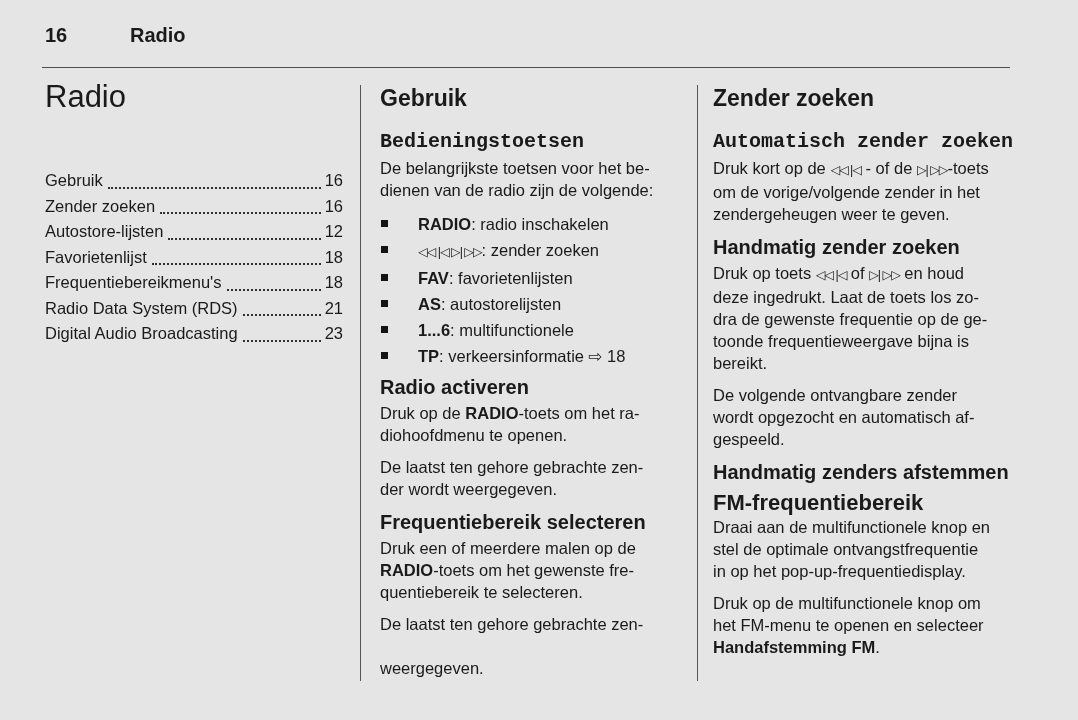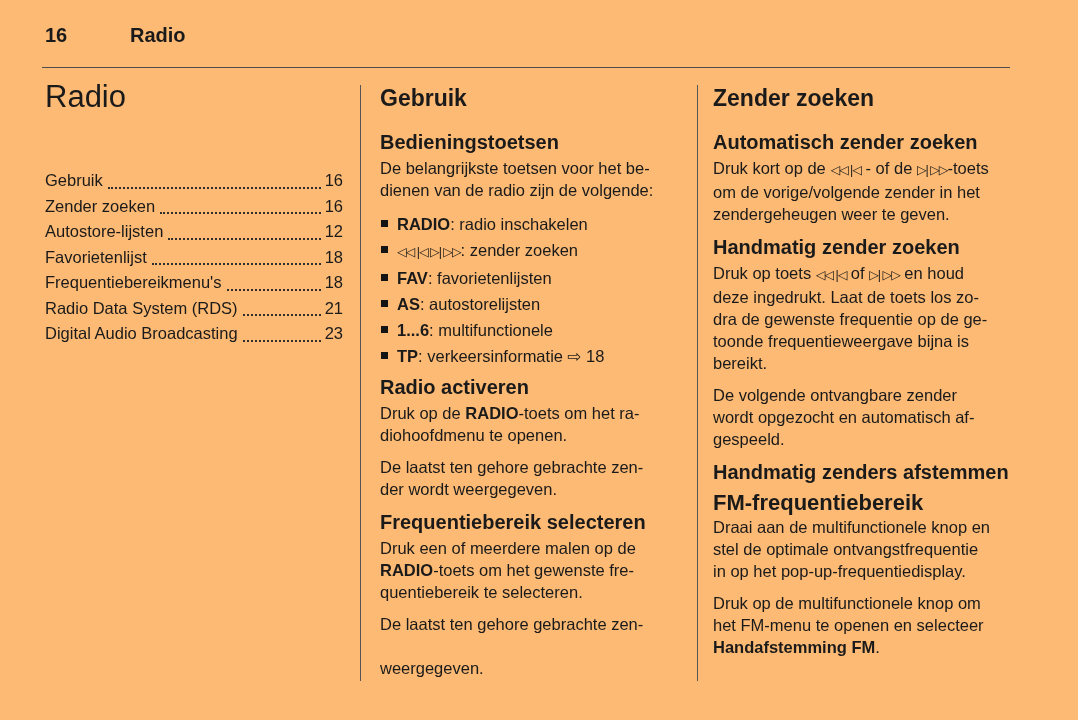--- a/index.html
+++ b/index.html
@@ -1,17 +1,17 @@
 <!DOCTYPE html>
 <html><head>
 <meta charset="utf-8">
 <style>
   html,body{margin:0;padding:0;background:#ffffff;}
   .page{
-    position:relative;width:1078px;height:720px;background:#fdba74;
+    position:relative;width:1078px;height:720px;background:#e5e5e5;
     font-family:"Liberation Sans","DejaVu Sans",sans-serif;color:#1a1a1a;
     overflow:hidden;
   }
   
   .hdr-num{position:absolute;left:45px;top:24px;font-size:20px;font-weight:bold;}
   .hdr-title{position:absolute;left:130px;top:24px;font-size:20px;font-weight:bold;}
   .hdr-rule{position:absolute;left:42px;top:67px;width:968px;height:1px;background:#4d4d4d;}
   
   .vdiv{position:absolute;top:85px;height:596px;width:1px;background:#555;}
   .vdiv1{left:360px;}
@@ -24,27 +24,27 @@
   
   .page-title{font-size:31px;font-weight:400;line-height:34px;margin:0;}
   .toc{margin-top:54px;}
   .toc-row{display:flex;align-items:flex-end;font-size:16.5px;line-height:25.5px;}
   .toc-label{white-space:nowrap;}
   .toc-leader{flex:1;border-bottom:2px dotted #2e2e2e;margin:0 4px 5px 5px;min-width:12px;}
   .toc-page{white-space:nowrap;}
   
   h2{font-size:23px;font-weight:bold;line-height:28px;margin:0 0 18px 0;}
   h3{font-size:20px;font-weight:bold;line-height:24px;margin:6px 0 3px 0;}
-  h3.first{margin-top:0;}
+  h3.first{margin-top:0;font-family:Liberation Mono, monospace;}
   h4{font-size:22px;font-weight:bold;line-height:22px;margin:8px 0 2px 0;}
   p.body{font-size:16.5px;line-height:22px;margin:0 0 10px 0;}
   .sym{font-size:12.5px;letter-spacing:-1px;}
   
   ul.bullets{list-style:none;margin:0 0 2px 0;padding:0;}
-  ul.bullets li{display:flex;font-size:16.5px;line-height:26px;}
+  ul.bullets li{display:flex;font-size:16.5px;line-height:26px;gap:21px;}
   .sq{width:7px;height:7px;background:#141414;flex:none;margin:9px 9px 0 1px;}
 </style>
 </head>
 <body>
 
 <div class="page">
 
   <div class="hdr-num">16</div>
   <div class="hdr-title">Radio</div>
   <div class="hdr-rule"></div>

